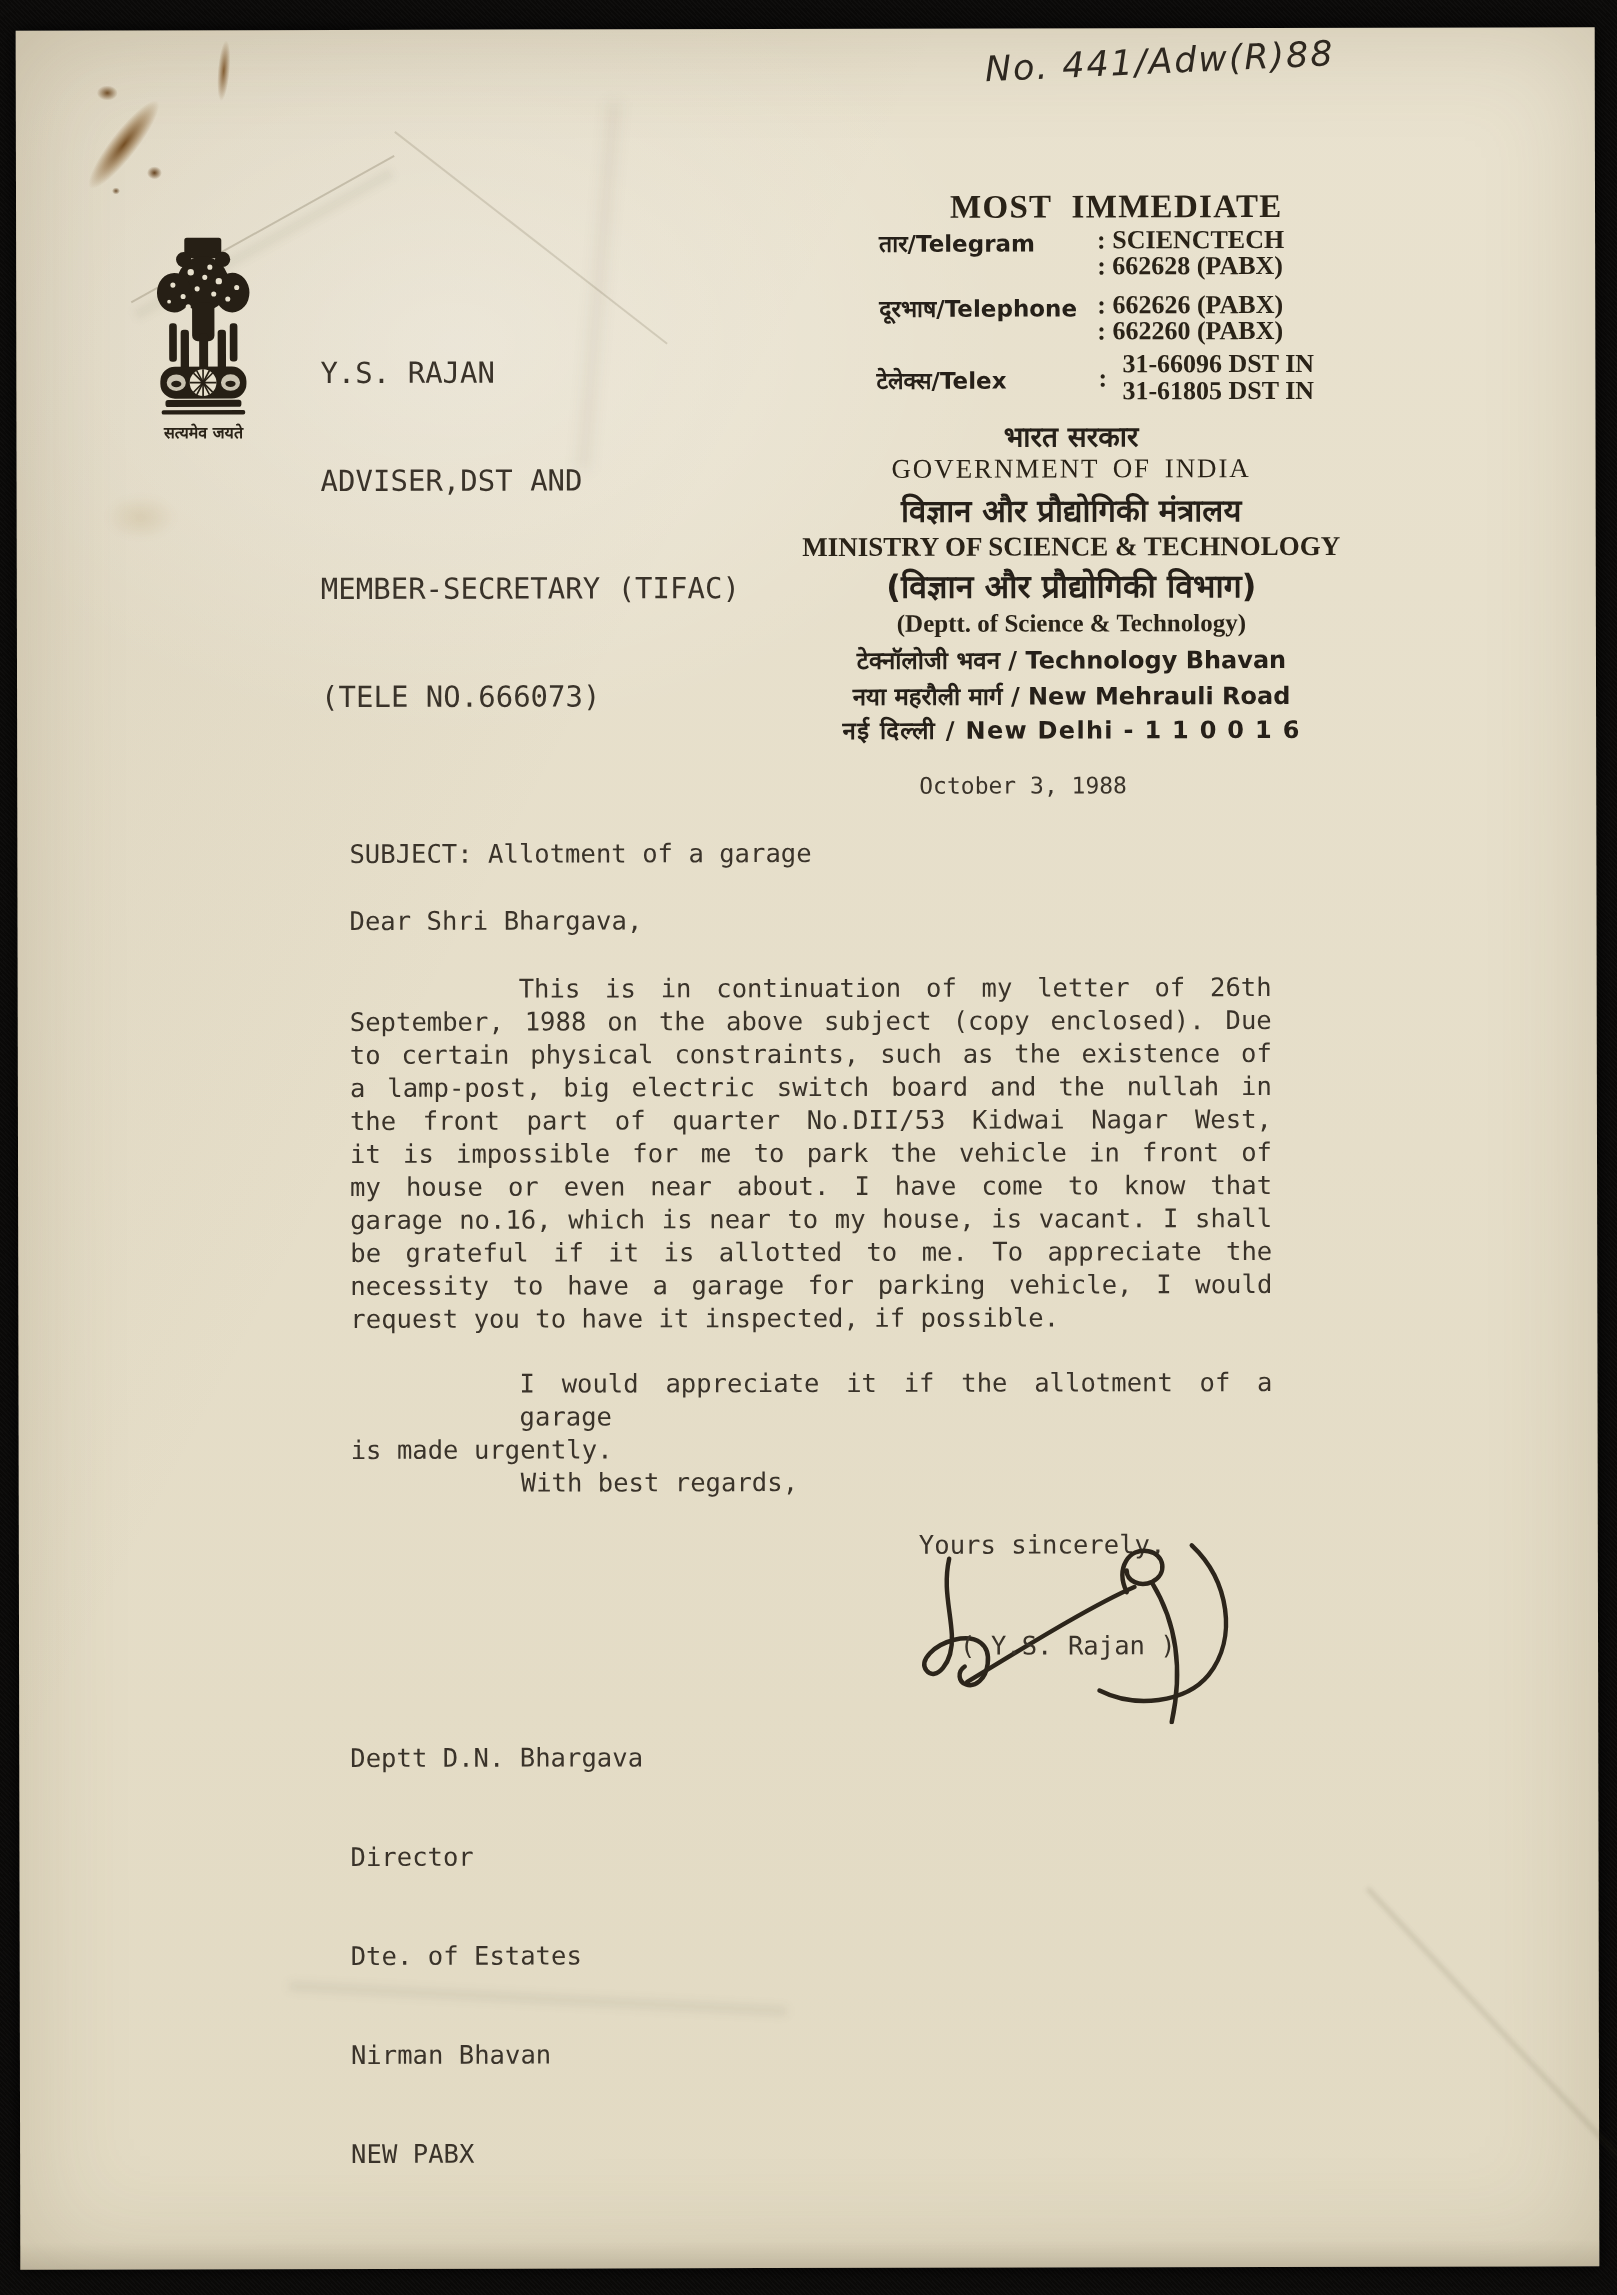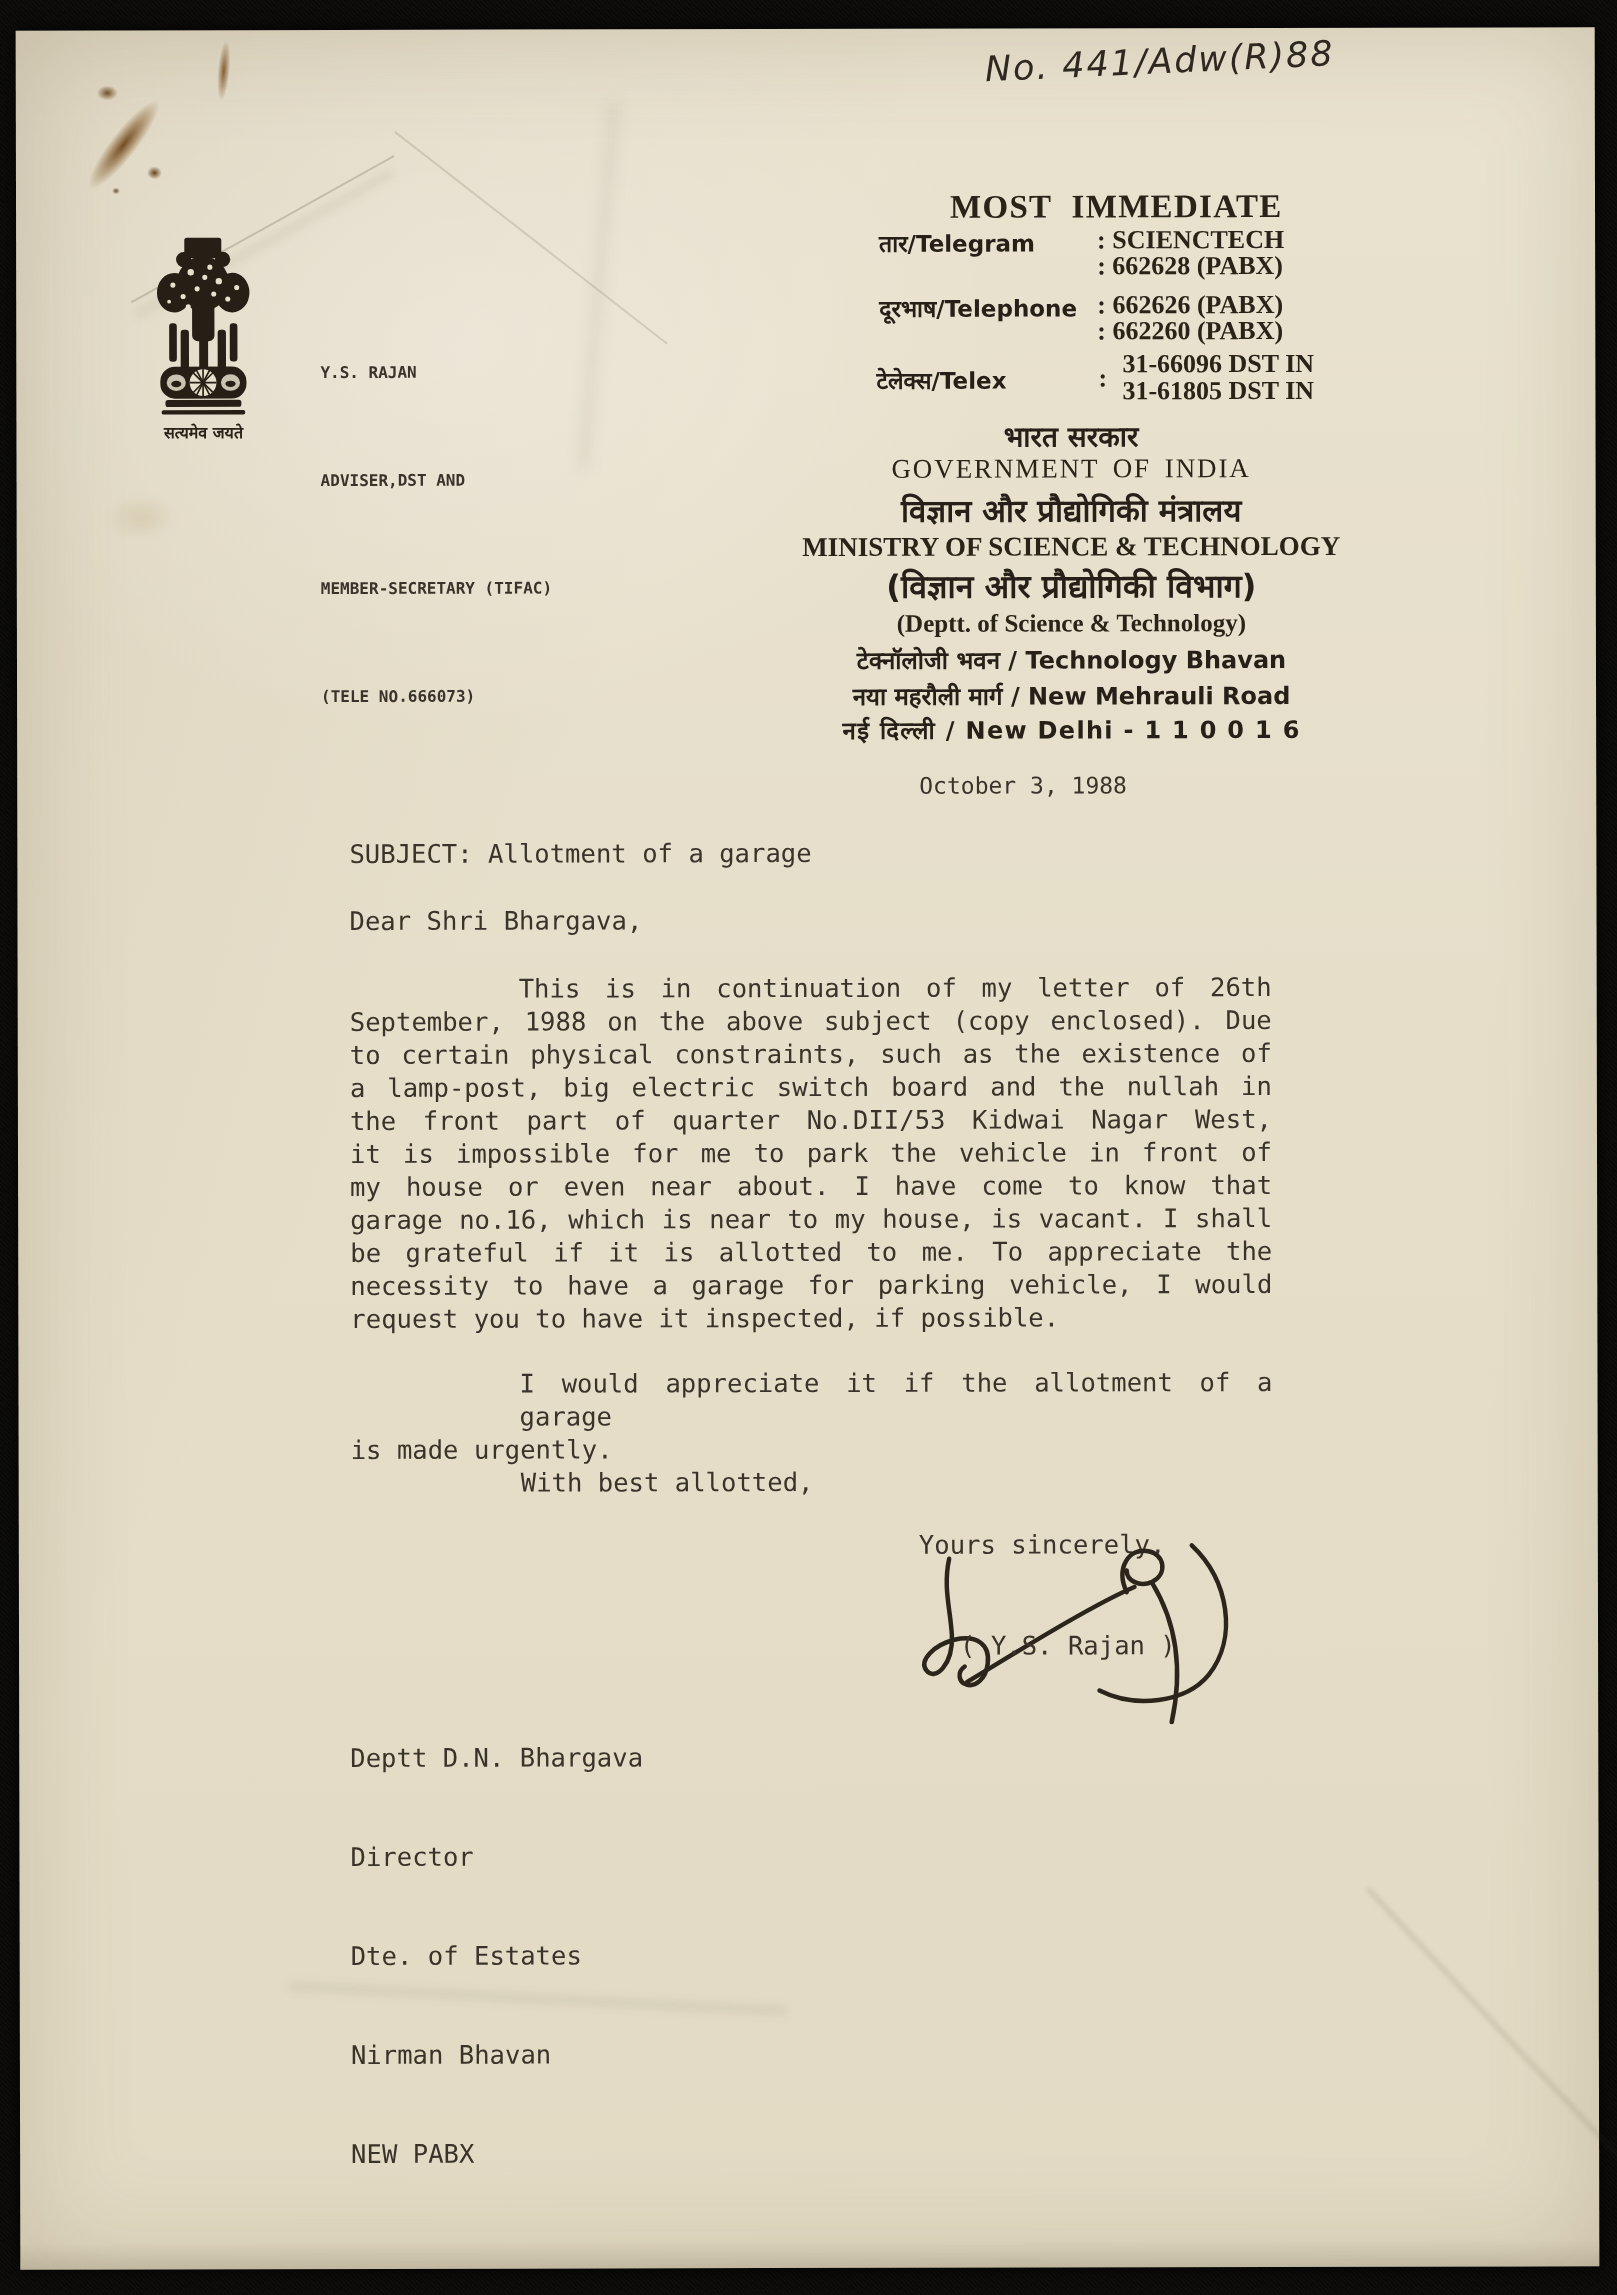--- a/index.html
+++ b/index.html
@@ -96,21 +96,21 @@
           <line x1="102" y1="216" x2="72" y2="246"></line>
         <line x1="77" y1="212" x2="97" y2="250"></line>
           <line x1="97" y1="212" x2="77" y2="250"></line>
       </g>
       <circle cx="87" cy="231" r="4" fill="#261f15"></circle>
       <ellipse cx="45" cy="233" rx="8" ry="5" fill="#261f15"></ellipse>
       <ellipse cx="130" cy="233" rx="8" ry="5" fill="#261f15"></ellipse>
     </svg>
     <div class="caption hindi" style="left:123px;top:391px;width:128px;font-size:16px;color:#2a2318;">सत्यमेव जयते</div>
 
-    <div class="abs mono block-lines" style="left:304px;top:253px;font-size:16px;line-height:36px;font-weight:bold;">
+    <div class="abs mono block-lines" style="left:304px;top:253px;font-size:29px;line-height:36px;">
       <div>Y.S. RAJAN</div>
       <div>ADVISER,DST AND</div>
       <div>MEMBER-SECRETARY (TIFAC)</div>
       <div>(TELE NO.666073)</div>
     </div>
 
     <div class="abs serif" style="left:934px;top:160px;width:345px;font-size:33px;font-weight:bold;letter-spacing:1.3px;word-spacing:10.2px;">MOST IMMEDIATE</div>
 
     <div class="abs hindi" style="left:863px;top:198px;font-size:23px;font-weight:bold;">तार/Telegram</div>
     <div class="abs serif" style="left:1081px;top:197px;font-size:26px;font-weight:bold;">: SCIENCTECH</div>
@@ -150,21 +150,21 @@
       <div class="jline">be grateful if it is allotted to me. To appreciate the</div>
       <div class="jline">necessity to have a garage for parking vehicle, I would</div>
       <div class="jline lastline">request you to have it inspected, if possible.</div>
     </div>
 
     <div class="para mono" style="top:1338px;">
       <div class="jline first">I would appreciate it if the allotment of a garage</div>
       <div class="jline lastline">is made urgently.</div>
     </div>
 
-    <div class="abs mono" style="left:502px;top:1438px;font-size:25.6px;">With best allotted,</div>
+    <div class="abs mono" style="left:502px;top:1438px;font-size:25.6px;">With best regards,</div>
     <div class="abs mono" style="left:900px;top:1501px;font-size:25.6px;">Yours sincerely,</div>
 
     <svg class="abs" style="left:892px;top:1482px;" width="332" height="214" viewBox="0 0 520 335">
       <g fill="none" stroke="#2c251b" stroke-width="7" stroke-linecap="round">
         <path d="M 60,75 C 50,120 62,155 64,195 C 66,240 38,268 24,250 C 12,234 36,210 68,202 C 104,194 124,210 120,240 C 117,264 100,277 86,272 C 74,268 72,252 84,244"></path>
         <path d="M 88,268 C 160,225 280,150 350,120"></path>
         <path d="M 338,128 C 320,90 342,58 372,64 C 398,69 402,100 378,112 C 358,121 338,110 338,94"></path>
         <path d="M 440,55 C 498,110 512,200 466,258 C 430,302 350,310 295,282"></path>
         <path d="M 378,114 C 412,170 428,240 408,332"></path>
       </g>

